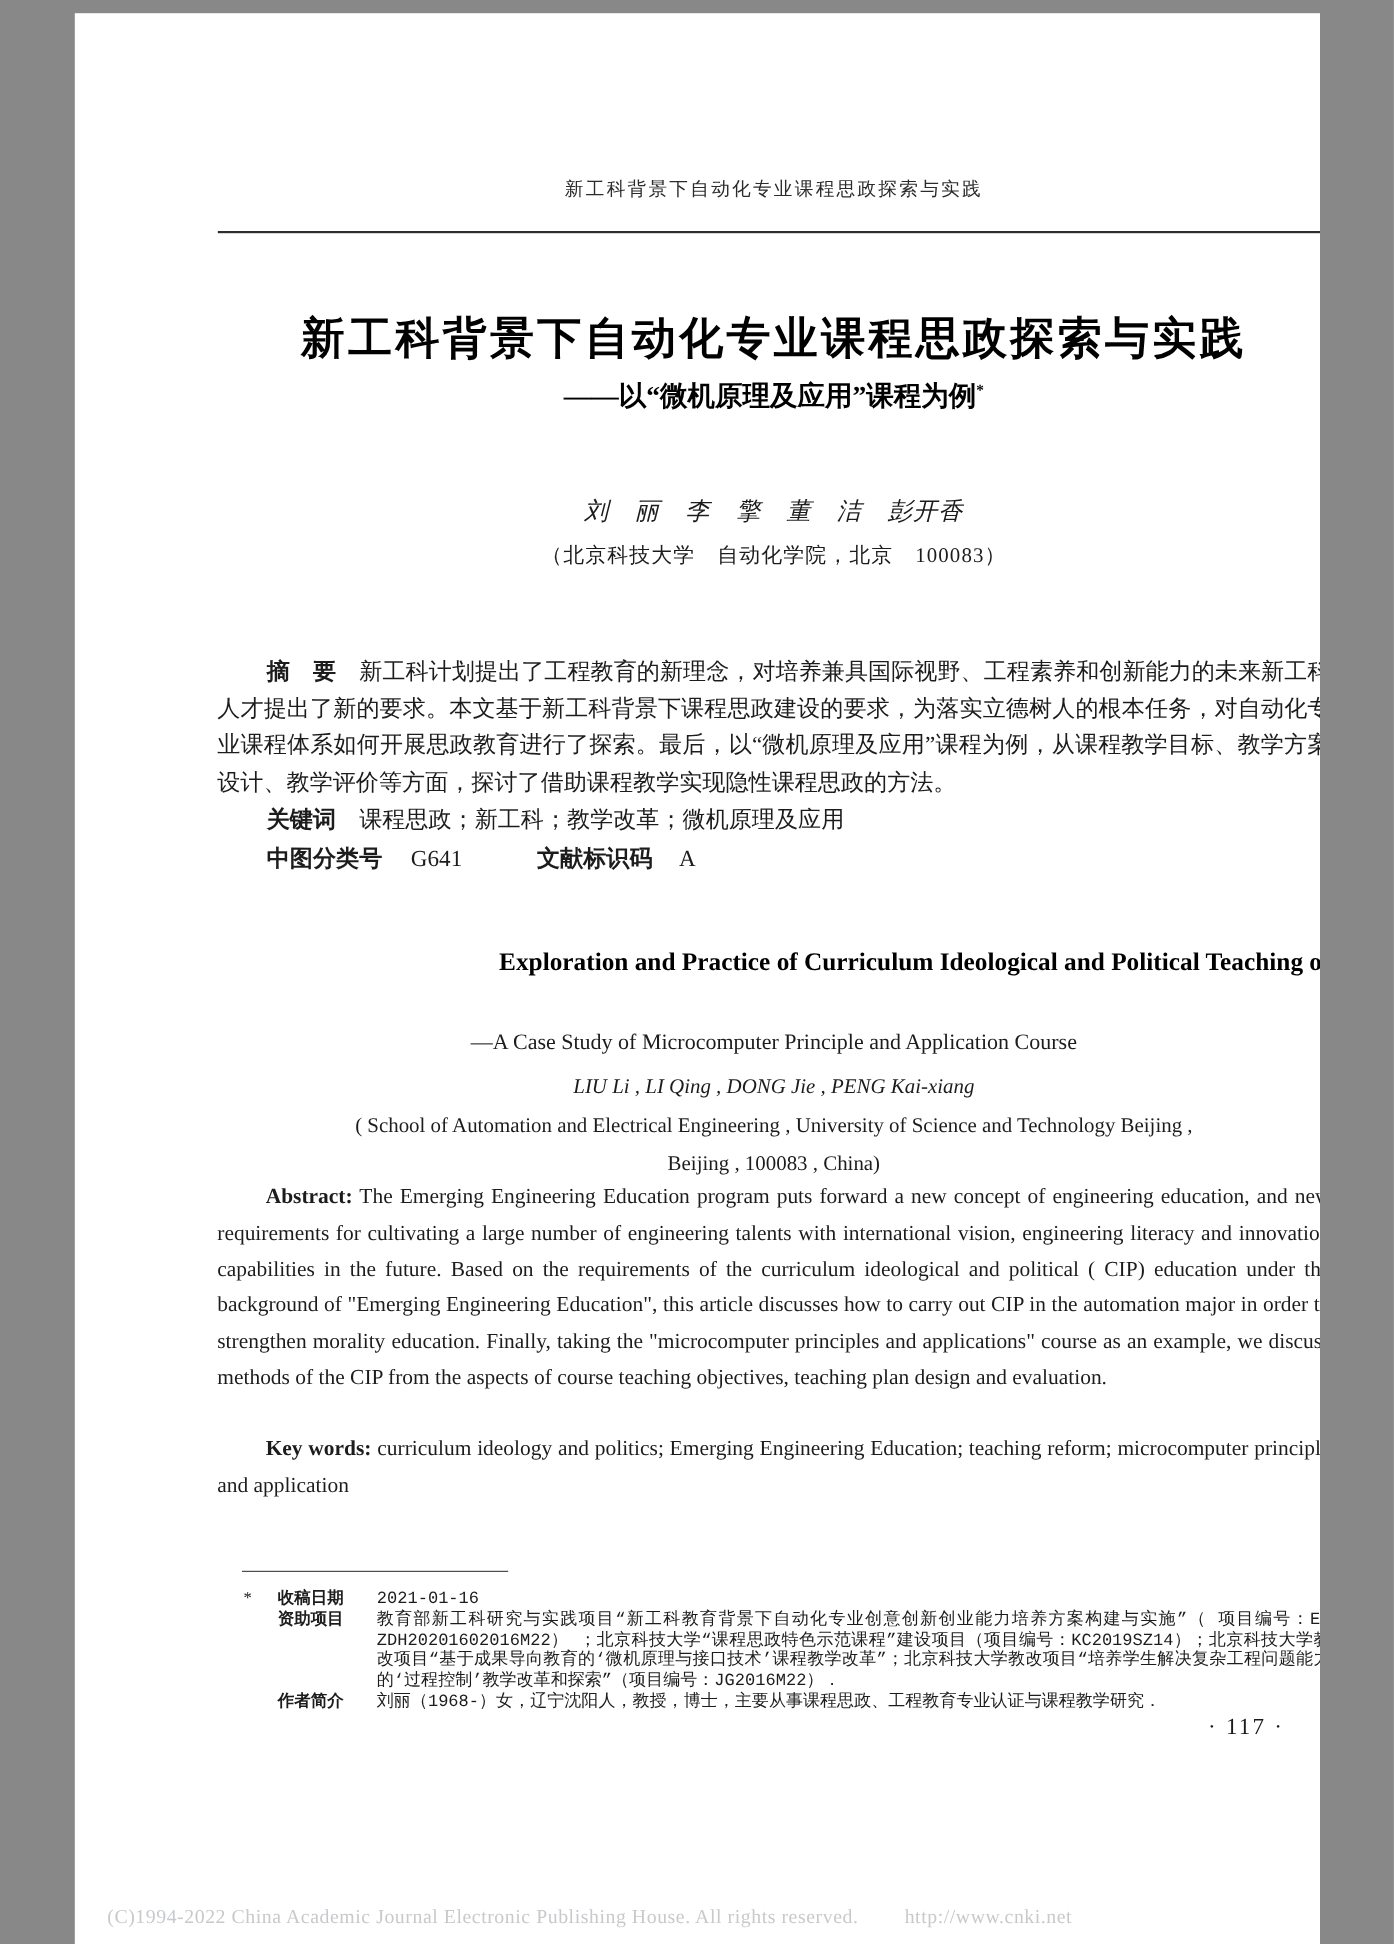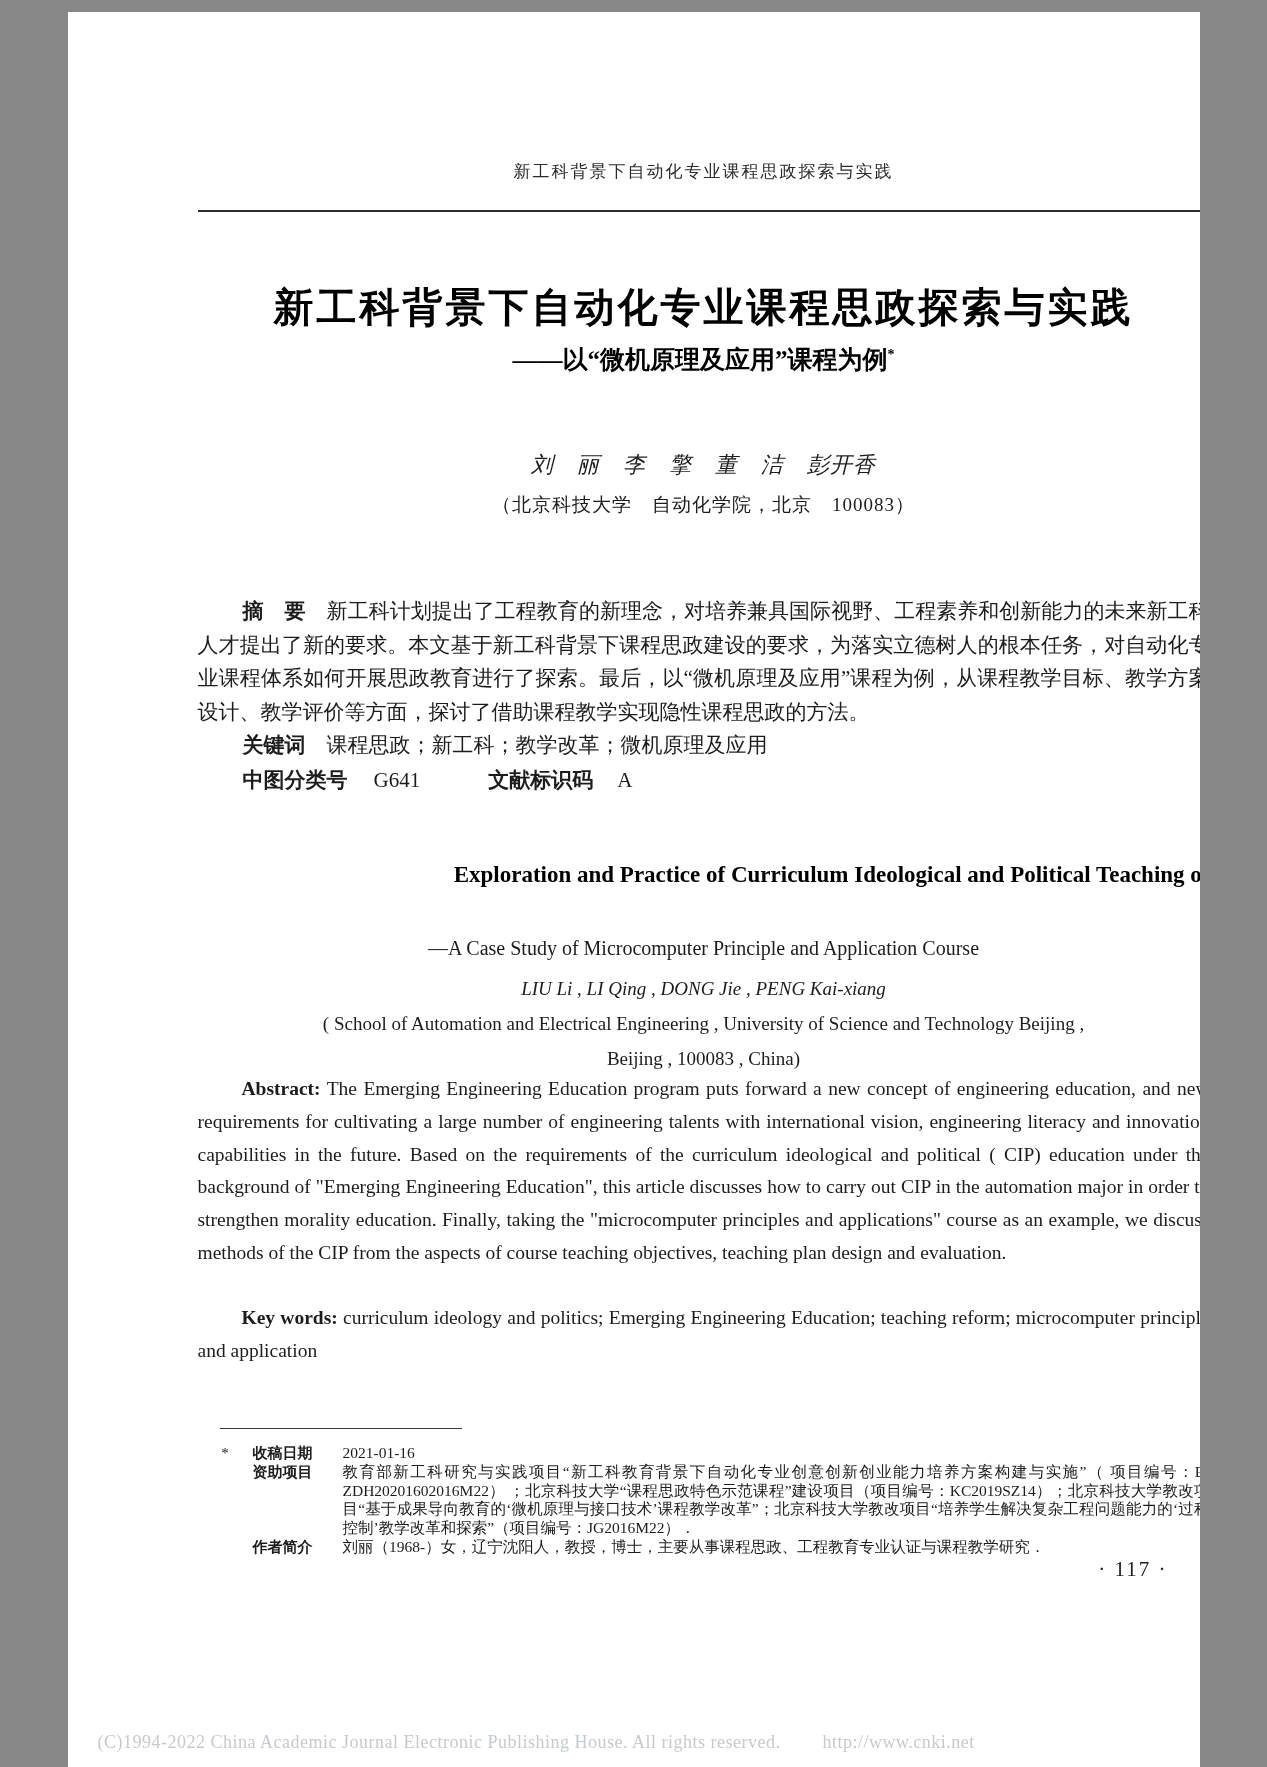--- a/index.html
+++ b/index.html
@@ -76,21 +76,21 @@
   }
   .fn-row{display:flex;align-items:flex-start;}
   .fn-mark{
     width:55px;text-align:center;flex:0 0 55px;font-size:15px;
   }
   .fn-label{
     flex:0 0 90px;width:90px;
     font-family:"Liberation Sans", sans-serif;font-weight:bold;font-size:15px;
     white-space:nowrap;
   }
-  .fn-text{flex:1;text-align:justify;}
+  .fn-text{flex:1;text-align:justify;font-family:Liberation Mono, monospace;}
   .page-number{
     top:1545px;text-align:right;padding-right:42px;box-sizing:border-box;font-size:21px;letter-spacing:2px;
   }
   .footer{
     top:1720px;left:30px;width:1200px;
     font-size:18px;color:#c7cacd;letter-spacing:0.5px;
     display:flex;gap:42px;
   }
 </style>
 </head>

